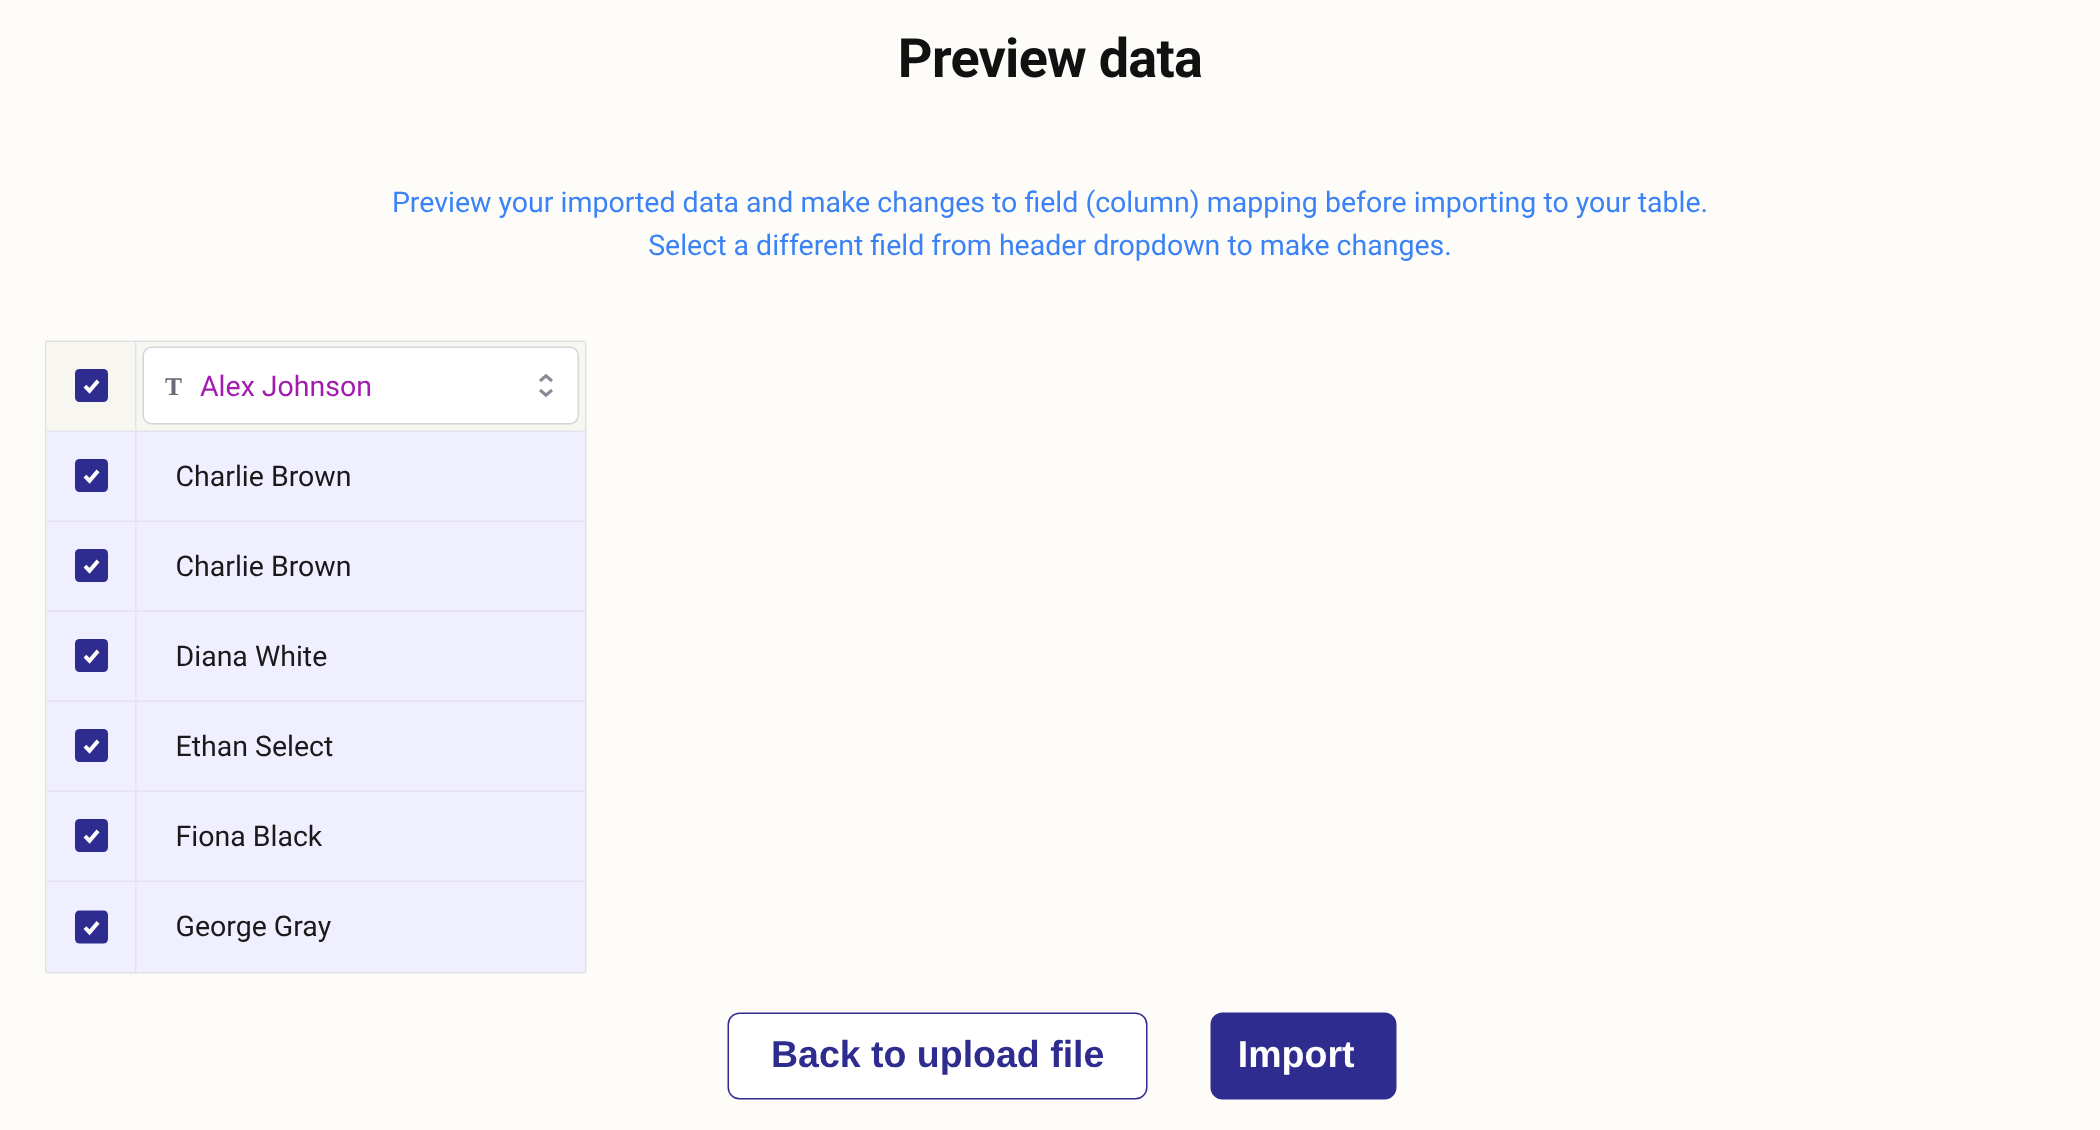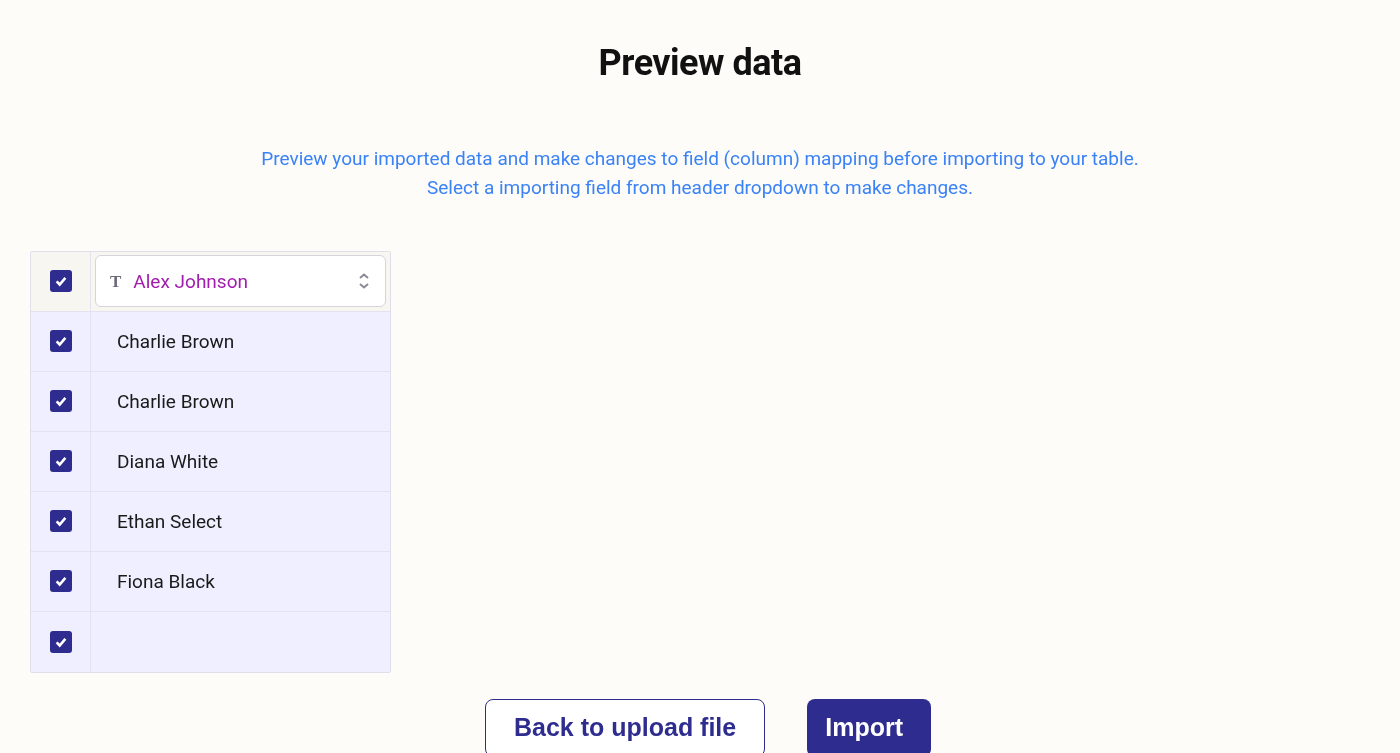--- a/index.html
+++ b/index.html
@@ -10,21 +10,21 @@
     body {
       font-family: -apple-system, BlinkMacSystemFont, "Segoe UI", Roboto, "Helvetica Neue", Arial, sans-serif;
       background: #fdfcf9;
       width: 1400px;
       height: 753px;
       overflow: hidden;
       color: #1a1a1a;
     }
     .header {
       text-align: center;
-      padding-top: 42px;
+      padding-top: 18px;
     }
     .title {
       font-size: 36px;
       font-weight: 700;
       letter-spacing: -0.5px;
       color: #111;
     }
     .description {
       margin-top: 60px;
       font-size: 19px;
@@ -166,21 +166,21 @@
       padding-left: 18px;
     }
   </style>
 </head>
 <body>
 
 <div class="header">
   <h1 class="title">Preview data</h1>
   <div class="description">
     <span>Preview your imported data and make changes to field (column) mapping before importing to your table.</span><br>
-    <span>Select a importing field from header dropdown to make changes.</span>
+    <span>Select a different field from header dropdown to make changes.</span>
   </div>
 </div>
 
 <div class="preview-table">
 
   <div class="row header-row">
     <div class="checkbox-cell">
       <div class="checkbox">
         <svg viewBox="0 0 16 16">
             <polyline points="3 8.5 6.5 12 13 4.5"></polyline>
@@ -259,20 +259,21 @@
   </div>
 
   <div class="row data-row">
     <div class="checkbox-cell">
       <div class="checkbox">
         <svg viewBox="0 0 16 16">
             <polyline points="3 8.5 6.5 12 13 4.5"></polyline>
           </svg>
       </div>
     </div>
+    <div class="value-cell">George Gray</div>
   </div>
 
 </div>
 
 <div class="footer-buttons">
   <button class="btn btn-outline">Back to upload file</button>
   <button class="btn btn-primary">Import</button>
 </div>
 
 </body></html>

